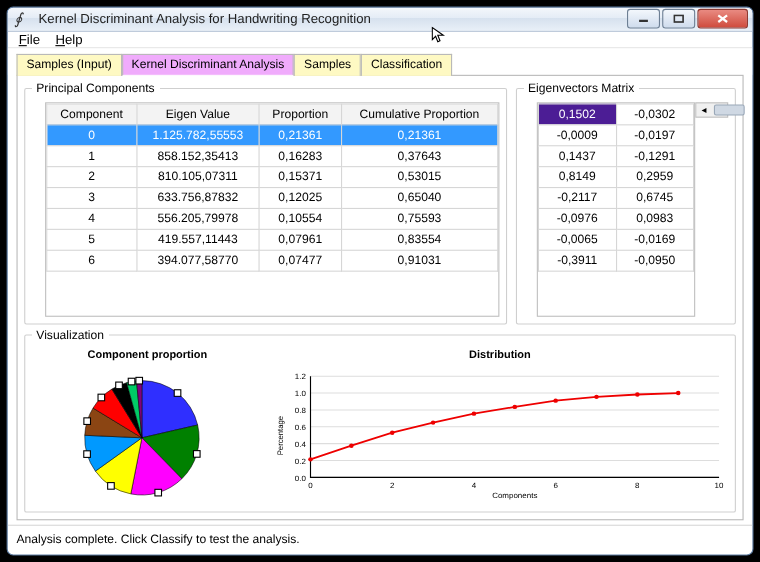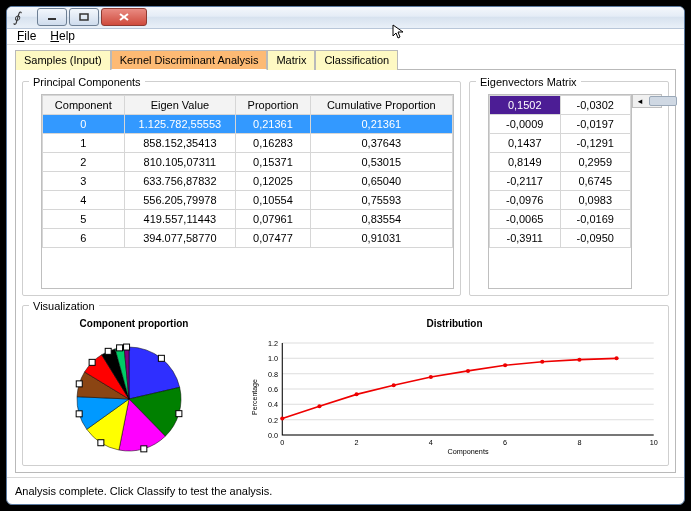--- a/index.html
+++ b/index.html
@@ -63,21 +63,21 @@
   }
   .tab {
     padding: 3px 8px;
     border: 1px solid #b9b9b9;
     border-bottom: none;
     background: #fef9c3;
     position: relative;
     top: 1px;
   }
   .tab.active {
-    background: #fdba74;
+    background: #f0abfc;
     border-bottom: 1px solid #fff;
     z-index: 2;
   }
   .tab-body {
     flex: 1;
     margin: 0 8px 4px 8px;
     border: 1px solid #b9b9b9;
     padding: 6px;
     display: flex;
     flex-direction: column;
@@ -131,20 +131,21 @@
   .cursor {
     position:absolute; top:24px; left:392px; width:16px; height:16px; pointer-events:none;
   }
 </style>
 </head>
 <body>
 
 <div class="window">
   <div class="titlebar">
     <div class="app-icon">∮</div>
+    <div class="title">Kernel Discriminant Analysis for Handwriting Recognition</div>
     <div class="wbtns">
       <div class="wbtn">
           <svg width="10" height="8">
             <line x1="1" y1="6" x2="9" y2="6" stroke="#333" stroke-width="2"></line>
           </svg>
         </div>
       <div class="wbtn">
           <svg width="10" height="8">
             <rect x="1" y="1" width="8" height="6" fill="none" stroke="#333" stroke-width="1.5"></rect>
           </svg>
@@ -159,21 +160,21 @@
   </div>
 
   <div class="menubar">
     <span><u>F</u>ile</span>
     <span><u>H</u>elp</span>
   </div>
 
   <div class="tabs">
     <div class="tab">Samples (Input)</div>
     <div class="tab active">Kernel Discriminant Analysis</div>
-    <div class="tab">Matrix</div>
+    <div class="tab">Samples</div>
     <div class="tab">Classification</div>
   </div>
 
   <div class="tab-body">
     <div class="row-top">
       <fieldset class="pc-box">
         <legend>Principal Components</legend>
         <div class="table-wrap">
           <table>
             <thead>

